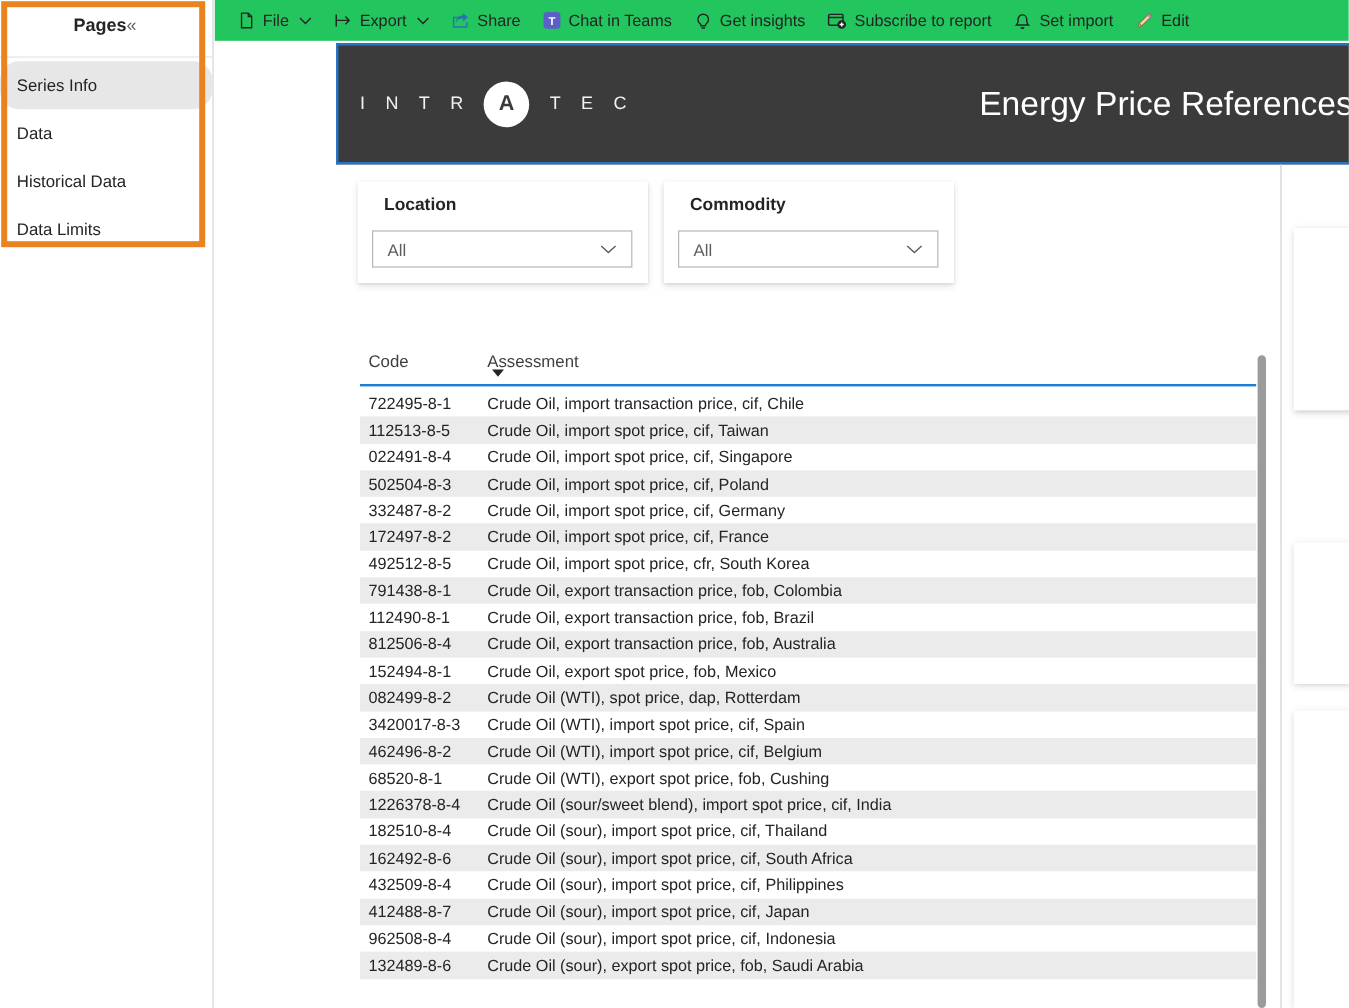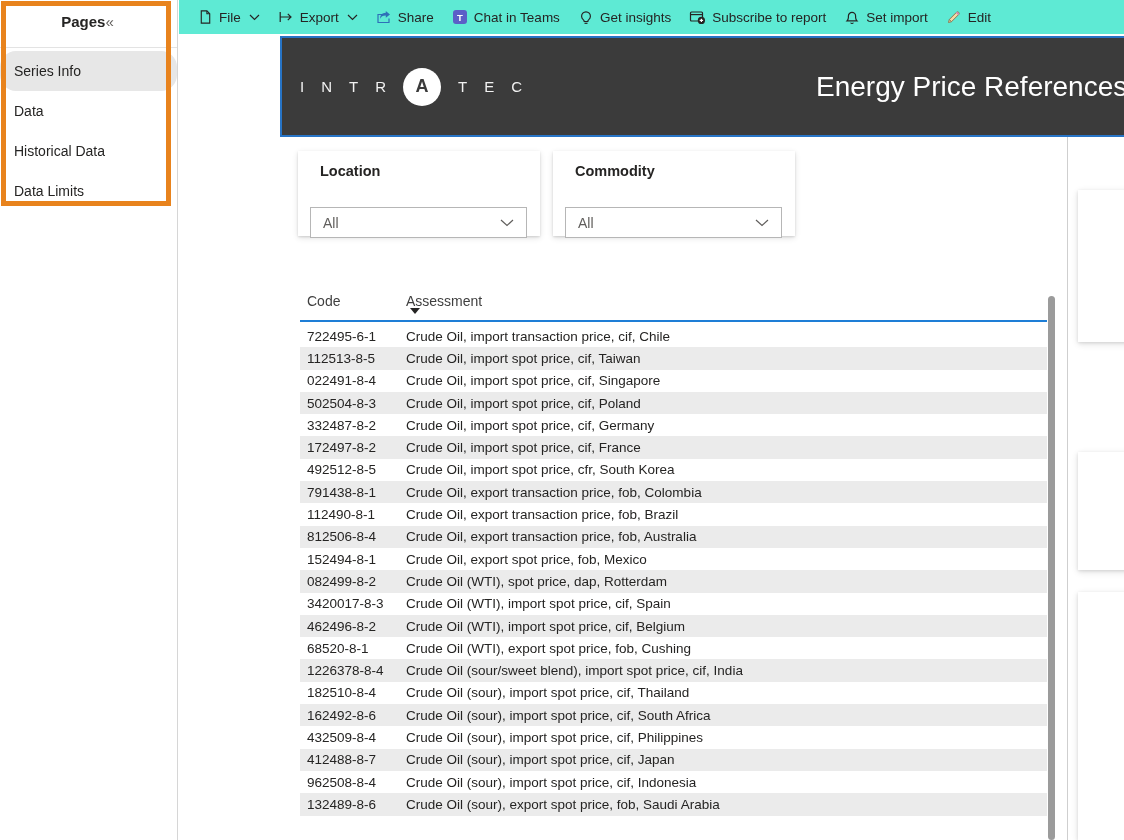--- a/index.html
+++ b/index.html
@@ -12,39 +12,39 @@
   .sidebar-header { display:flex; justify-content:center; align-items:center; padding:13px 16px 0 14px; }
   .sidebar-title { font-size:15px; font-weight:700; color:#252423; }
   .collapse-glyph { font-size:15px; color:#605e5c; cursor:pointer; }
   .sidebar-divider { position:absolute; left:0; top:47px; width:100%; height:1px; background:#e3e3e3; }
   .side-items { position:absolute; left:0; top:51px; width:100%; }
   .side-item { height:40px; line-height:40px; padding-left:14px; font-size:14px; color:#252423; cursor:pointer; }
   .side-item.selected { background:#e7e7e7;border-radius:16px; }
   .annotation-box { position:absolute; left:1px; top:1px; width:170px; height:205px; border:5px solid #e8831d; pointer-events:none; z-index:30; }
 
   
-  .toolbar { position:absolute; left:179px; top:0; width:945px; height:34px; background:#5eead4; display:flex; align-items:center; padding-left:10px; }
+  .toolbar { position:absolute; left:179px; top:0; width:945px; height:34px; background:#22c55e; display:flex; align-items:center; padding-left:10px; }
   .tb-item { display:flex; align-items:center; gap:6px; padding:0 9px; height:34px; font-size:13.5px; color:#252423; cursor:pointer; white-space:nowrap; }
   .tb-item svg { flex:0 0 auto; }
   .chev { margin-left:2px; }
 
   
   .banner { position:absolute; left:280px; top:36px; width:848px; height:101px; background:#3b3b3b; border:2px solid #2774c6; }
   .logo { position:absolute; left:18px; top:50%; transform:translateY(-50%); display:flex; align-items:center; gap:17px; }
   .logo-letter { font-size:15px; font-weight:500; color:#f2f2f2; }
   .logo-circle { width:38px; height:38px; border-radius:50%; background:#fff; display:flex; align-items:center; justify-content:center; }
   .logo-circle span { font-size:18px; font-weight:700; color:#3b3b3b; }
   .banner-title { position:absolute; left:534px; top:50%; transform:translateY(-50%); font-size:28px; font-weight:400; color:#fff; white-space:nowrap; }
 
   
   .filter-card { position:absolute; top:151px; width:242px; height:85px; background:#fff; box-shadow:0 1px 2px rgba(0,0,0,.12), 0 2px 6px rgba(0,0,0,.12); }
   .filter-card.location { left:298px; }
   .filter-card.commodity { left:553px; }
   .filter-label { margin:12px 0 0 22px; font-size:14.5px; font-weight:700; color:#252423; }
-  .dropdown { position:absolute; left:12px; right:13px; top:56px; height:31px; border:1px solid #b6b6b6; background:#fff; display:flex; align-items:center; justify-content:space-between; padding:0 12px; cursor:pointer; }
+  .dropdown { position:absolute; left:12px; right:13px; top:41px; height:31px; border:1px solid #b6b6b6; background:#fff; display:flex; align-items:center; justify-content:space-between; padding:0 12px; cursor:pointer; }
   .dropdown-value { font-size:14px; color:#605e5c; }
 
   
   .table { position:absolute; left:300px; top:290px; width:747px; height:550px; overflow:hidden; }
   .thead { display:flex; height:30px; }
   .th { font-size:14px; color:#3f3f3f; padding-top:3px; }
   .th-code { width:106px; padding-left:7px; }
   .th-assess { flex:1; position:relative; }
   .sort-arrow { position:absolute; left:4px; top:18px; width:0; height:0; border-left:5px solid transparent; border-right:5px solid transparent; border-top:6px solid #252423; }
   .header-line { height:2px; background:#1e7ed6; }
@@ -200,21 +200,21 @@
     <div class="thead">
       <div class="th th-code">Code</div>
       <div class="th th-assess">
         <span>Assessment</span>
         <span class="sort-arrow"></span>
       </div>
     </div>
     <div class="header-line"></div>
     <div class="tbody">
         <div class="trow">
-          <div class="tcell code">722495-6-1</div>
+          <div class="tcell code">722495-8-1</div>
           <div class="tcell assess">Crude Oil, import transaction price, cif, Chile</div>
         </div>
         <div class="trow">
           <div class="tcell code">112513-8-5</div>
           <div class="tcell assess">Crude Oil, import spot price, cif, Taiwan</div>
         </div>
         <div class="trow">
           <div class="tcell code">022491-8-4</div>
           <div class="tcell assess">Crude Oil, import spot price, cif, Singapore</div>
         </div>

